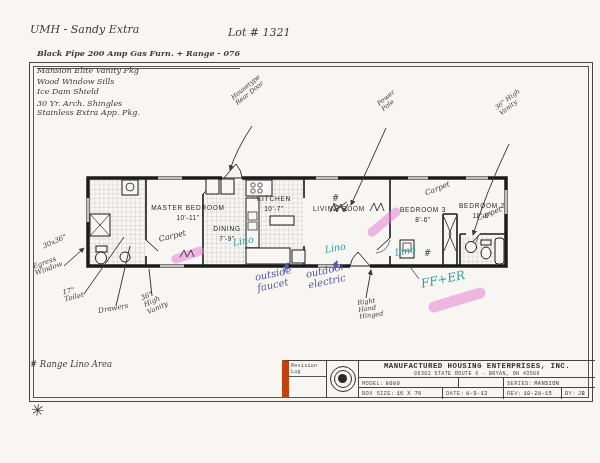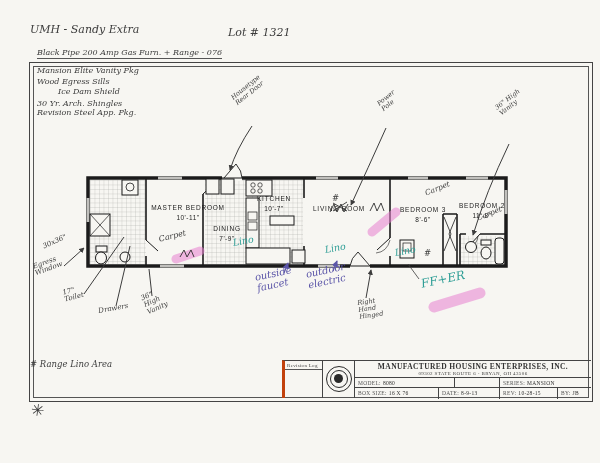--- a/index.html
+++ b/index.html
@@ -21,21 +21,21 @@
   .teal{color:#2f9e96;}
   .purple{color:#5b55a8;}
   
   .print{
     font-family:"Liberation Sans",sans-serif;color:#222;
     letter-spacing:.8px;text-align:center;line-height:1.55;transform-origin:left top;
   }
   .print .sz{letter-spacing:.5px;}
   svg{position:absolute;left:0;top:0;}
   
-  .tb{left:282px;top:360px;width:306px;height:37px;border-top:1px solid #444;border-left:3px solid #c2410c;font-family:Liberation Serif, serif;color:#333;}
+  .tb{left:282px;top:360px;width:306px;height:37px;border-top:1px solid #444;border-left:7px solid #c2410c;font-family:Liberation Mono, monospace;color:#333;}
   .tb .cell{position:absolute;box-sizing:border-box;}
   .tb-revlog{left:0;top:0;width:38px;height:37px;border-right:1px solid #444;}
   .tb-revlog span{display:block;font-size:5px;letter-spacing:.3px;border-bottom:1px solid #555;padding:2px 1px 1px 2px;color:#444;}
   .tb-logo{left:38px;top:0;width:32px;height:37px;border-right:1px solid #444;}
   .logo-ring{position:absolute;left:3px;top:5px;width:24px;height:24px;border:1.5px solid #2a2a2a;border-radius:50%;}
   .logo-ring2{position:absolute;left:3px;top:3px;width:16px;height:16px;border:1px solid #2a2a2a;border-radius:50%;}
   .logo-core{position:absolute;left:3px;top:3px;width:9px;height:9px;background:#2a2a2a;border-radius:50%;}
   .tb-main{left:70px;top:0;width:236px;height:37px;}
   .tb-name{position:absolute;left:0;top:1px;width:100%;text-align:center;font-size:7.5px;font-weight:bold;letter-spacing:.4px;color:#333;}
   .tb-addr{position:absolute;left:0;top:10px;width:100%;text-align:center;font-size:5px;letter-spacing:.4px;color:#444;}
@@ -169,26 +169,26 @@
 
   <g stroke="#5b55a8" stroke-width="1.2" fill="none">
     <path d="M284 273 L288 263" marker-end="url(#ahp)"></path>
     <path d="M333 271 L337 261" marker-end="url(#ahp)"></path>
   </g>
 </svg>
 
 <div class="abs hand" style="left:30px;top:24px;font-size:11px;">UMH - Sandy Extra</div>
 <div class="abs hand" style="left:220px;top:27px;font-size:11px;margin-left:8px;">Lot # 1321</div>
 
-<div class="abs hand" style="left:37px;top:49px;font-size:8px;border-bottom:1px solid #555;padding-bottom:1px;">Black Pipe 200 Amp Gas Furn. + Range - 076</div>
+<div class="abs hand" style="left:37px;top:49px;font-size:8px;border-bottom:1px solid #555;padding-bottom:11px;font-weight:bold;">Black Pipe 200 Amp Gas Furn. + Range - 076</div>
 <div class="abs hand" style="left:37px;top:67px;font-size:8px;">Mansion Elite Vanity Pkg</div>
-<div class="abs hand" style="left:37px;top:77.5px;font-size:8px;">Wood Egress Sills</div>
-<div class="abs hand" style="left:37px;top:88px;font-size:8px;margin-left:21px;">Ice Dam Shield</div>
+<div class="abs hand" style="left:37px;top:77.5px;font-size:8px;">Wood Window Sills</div>
+<div class="abs hand" style="left:37px;top:88px;font-size:8px;">Ice Dam Shield</div>
 <div class="abs hand" style="left:37px;top:100px;font-size:8px;">30 Yr. Arch. Shingles</div>
-<div class="abs hand" style="left:37px;top:109px;font-size:8px;">Revision Steel App. Pkg.</div>
+<div class="abs hand" style="left:37px;top:109px;font-size:8px;">Stainless Extra App. Pkg.</div>
 
 <div class="abs print" style="left:146px;top:203px;width:84px;font-size:6.5px;">
   <div>MASTER BEDROOM</div>
   <div class="sz">10'-11"</div>
 </div>
 <div class="abs print" style="left:206px;top:224px;width:42px;font-size:6.5px;">
   <div>DINING</div>
   <div class="sz">7'-9"</div>
 </div>
 <div class="abs print" style="left:248px;top:194px;width:52px;font-size:6.5px;">

